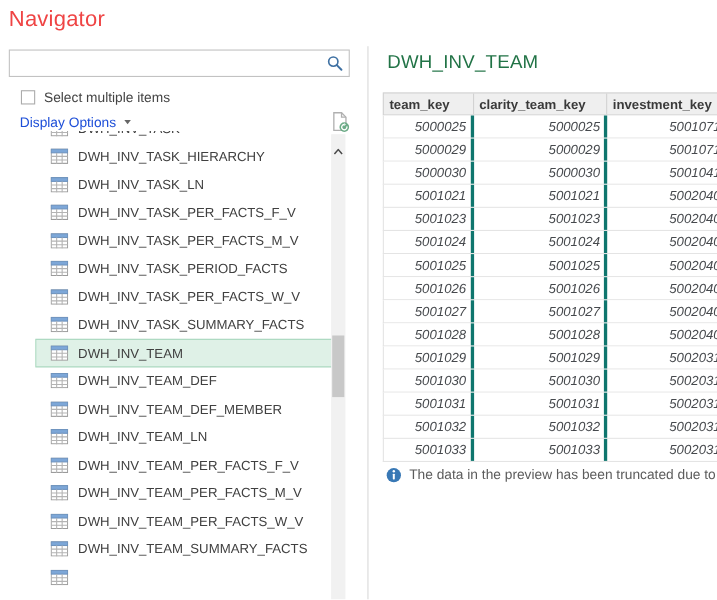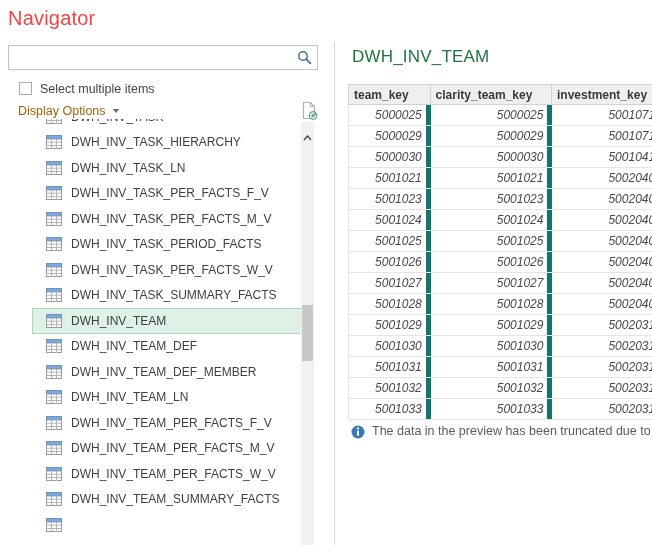--- a/index.html
+++ b/index.html
@@ -25,21 +25,21 @@
   .search-icon{position:absolute;right:6px;top:5px;width:15px;height:15px;}
 
   .checkbox-row{left:19px;top:81px;height:15px;display:flex;align-items:center;}
   .checkbox-box{
     width:13px;height:13px;border:1px solid #ababab;background:#fff;
     display:inline-block;box-sizing:border-box;
   }
   .checkbox-label{margin-left:8px;font-size:12.5px;color:#444;}
 
   .display-options{left:18px;top:103px;height:16px;display:flex;align-items:center;cursor:default;}
-  .display-options-label{font-size:12.5px;color:#a16207;}
+  .display-options-label{font-size:12.5px;color:#1d4ed8;}
   .caret-down{
     margin-left:7px;width:0;height:0;
     border-left:3.5px solid transparent;border-right:3.5px solid transparent;
     border-top:4.5px solid #666;
   }
   .refresh-btn{left:301px;top:101px;width:18px;height:20px;}
 
   
   .table-list{
     left:32px;top:119px;width:271px;height:426px;overflow:hidden;
@@ -75,21 +75,21 @@
   .th{
     font-size:12px;font-weight:bold;color:#3a3a3a;
     display:flex;align-items:center;padding-left:5px;box-sizing:border-box;
     border-right:1px solid #d2d2d2;white-space:nowrap;overflow:hidden;
   }
   .tr{display:flex;height:21px;background:#fff;
     border-bottom:1px solid #e4e4e4;border-left:1px solid #e4e4e4;box-sizing:border-box;}
   .td{
     font-size:12px;font-style:italic;color:#46494d;
     display:flex;align-items:center;justify-content:flex-end;
-    padding-right:4px;box-sizing:border-box;border-right:5px solid #0f766e;
+    padding-right:4px;box-sizing:border-box;border-right:3px solid #0f766e;
     white-space:nowrap;overflow:visible;
   }
   .c1{width:82px;} .c2{width:122px;} .c3{width:206px;}
   .td.c3{justify-content:flex-start;padding-left:56px;padding-right:0;border-right:none;}
   .th.c3{border-right:none;}
 
   .notice-row{left:351px;top:424px;width:310px;display:flex;align-items:flex-start;}
   .info-icon{flex:0 0 auto;margin-top:1px;}
   .notice-text{margin-left:7px;font-size:12.5px;color:#5c5c5c;white-space:nowrap;}
 

